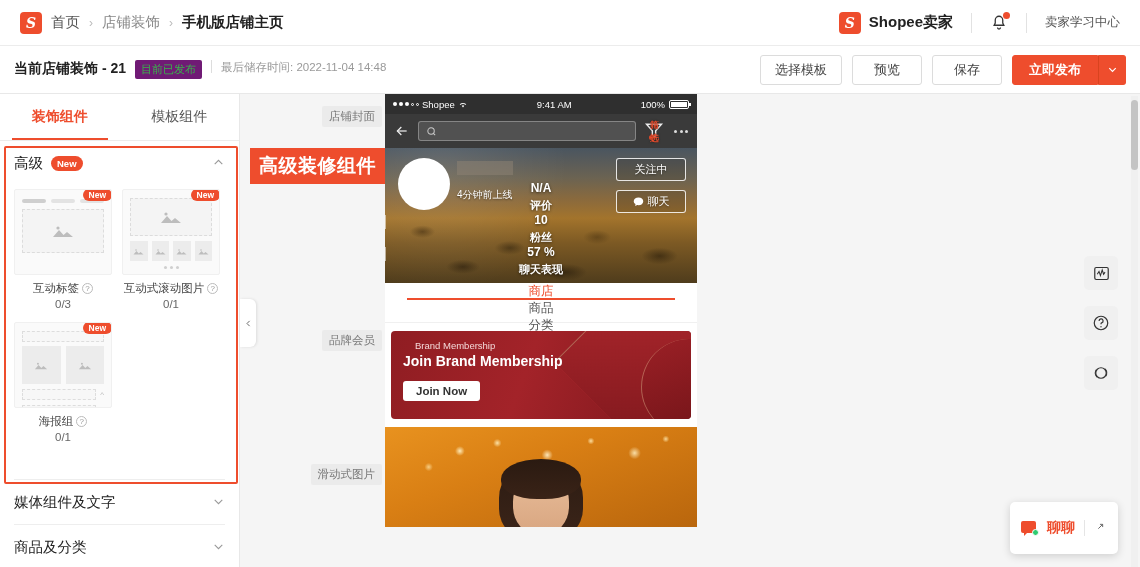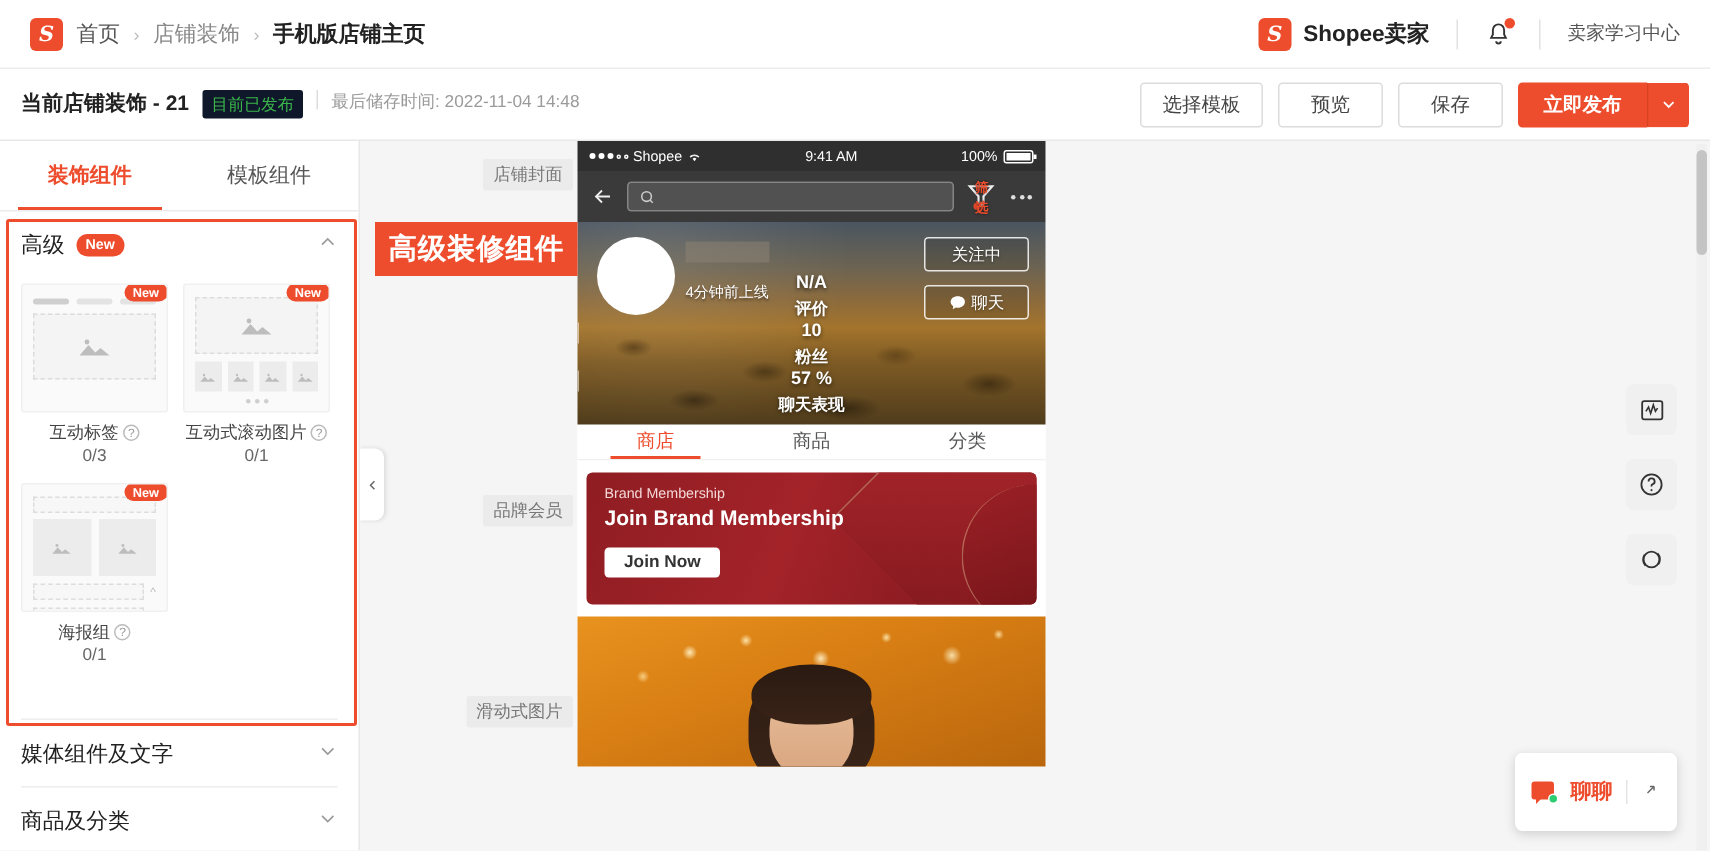--- a/index.html
+++ b/index.html
@@ -44,21 +44,21 @@
   
   .actionbar {
     position: absolute; left: 0; top: 46px; width: 1140px; height: 48px;
     background: #fff; border-bottom: 1px solid #e8e8e8;
     display: flex; align-items: center; justify-content: space-between;
     padding: 0 14px;
   }
   .title-grp { display: flex; align-items: flex-start; gap: 9px; }
   .deco-title { font-size: 14px; color: #222; font-weight: bold; }
   .badge-pub {
-    background: #0f172a; color: #39b54a; font-size: 11px;
+    background: #701a75; color: #39b54a; font-size: 11px;
     padding: 2px 6px; border-radius: 2px;
   }
   .meta-sep { width: 1px; height: 13px; background: #ddd; }
   .saved { font-size: 11.5px; color: #9a9a9a; }
   .btns { display: flex; align-items: center; gap: 10px; }
   .btn {
     height: 30px; min-width: 70px; padding: 0 14px;
     border: 1px solid #dcdcdc; border-radius: 3px; background: #fff;
     font-size: 13px; color: #444; display: flex; align-items: center;
     justify-content: center; cursor: pointer;
@@ -249,21 +249,21 @@
     position: absolute; left: 0; right: 0; bottom: 6px; display: flex;
     color: #fff; text-shadow: 0 1px 3px rgba(0,0,0,.6); flex-direction: column;
   }
   .stat { flex: 1; text-align: center; position: relative; }
   .stat .v { font-size: 12px; font-weight: bold; }
   .stat .k { font-size: 11px; font-weight: bold; margin-top: 3px; }
   .stat + .stat::before {
     content: ""; position: absolute; left: 0; top: 2px; width: 1px; height: 14px;
     background: rgba(255,255,255,.55);
   }
-  .ptabs { height: 24px; display: flex; border-bottom: 1px solid #f0f0f0; background: #fff; }
+  .ptabs { height: 40px; display: flex; border-bottom: 1px solid #f0f0f0; background: #fff; flex-direction: column; }
   .ptab { flex: 1; display: flex; align-items: center; justify-content: center;
           font-size: 12.5px; color: #555; position: relative; cursor: pointer; }
   .ptab.active { color: #ee4d2d; }
   .ptab.active::after {
     content: ""; position: absolute; left: 22px; right: 22px; bottom: 0;
     height: 2px; background: #ee4d2d;
   }
   .sect-pad { padding: 8px 6px; background: #fff; }
   .brand-banner {
     height: 88px; border-radius: 4px; overflow: hidden; position: relative;
@@ -274,21 +274,21 @@
     background: linear-gradient(135deg,#b2292f,#7d171c);
     transform: rotate(45deg); border-left: 1px solid rgba(230,180,140,.5);
   }
   .bb-shape2 {
     position: absolute; right: -46px; top: 8px; width: 96px; height: 96px;
     border-radius: 50% 0 0 50%;
     background: linear-gradient(160deg,#9b2026,#6f1317);
     border-left: 1px solid rgba(235,190,150,.45);
   }
   .bb-inner { position: relative; padding: 9px 12px; z-index: 2; }
-  .bb-kicker { color: #f4d8d8; font-size: 9.5px; }
+  .bb-kicker { color: #f4d8d8; font-size: 9.5px; margin-left: 12px; }
   .bb-h { color: #fff; font-size: 14px; font-weight: bold; line-height: 1.25; margin-top: 2px; }
   .bb-btn {
     margin-top: 10px; display: inline-flex; align-items: center; justify-content: center;
     background: #fff; color: #333; font-size: 11.5px; border-radius: 3px;
     padding: 4px 13px; cursor: pointer; font-weight: bold;
   }
   .photo {
     height: 100px; overflow: hidden; position: relative;
     background:
       radial-gradient(circle 7px at 24% 24%, rgba(255,238,190,.95), transparent 70%),

